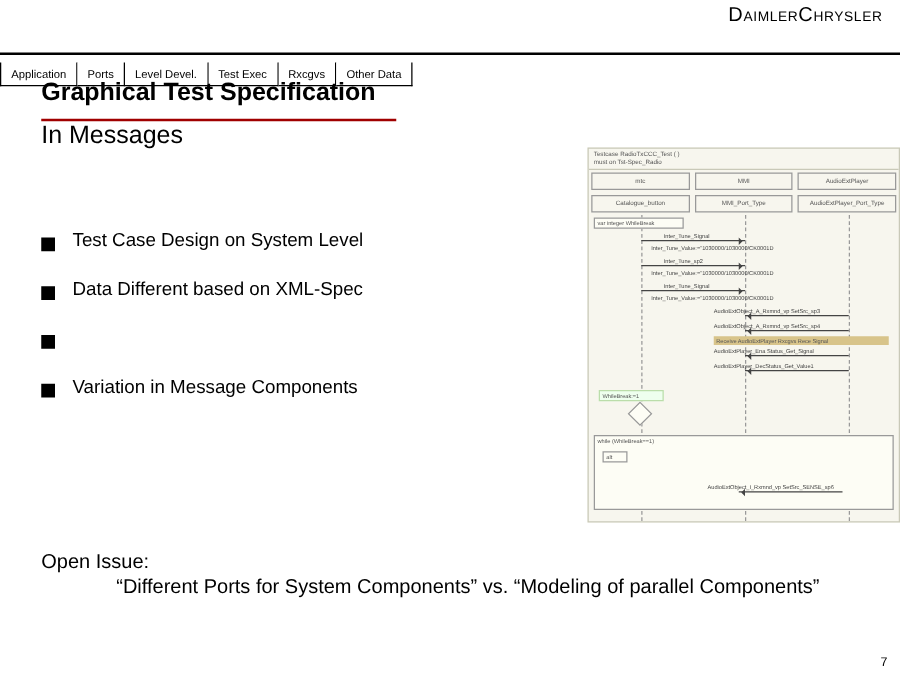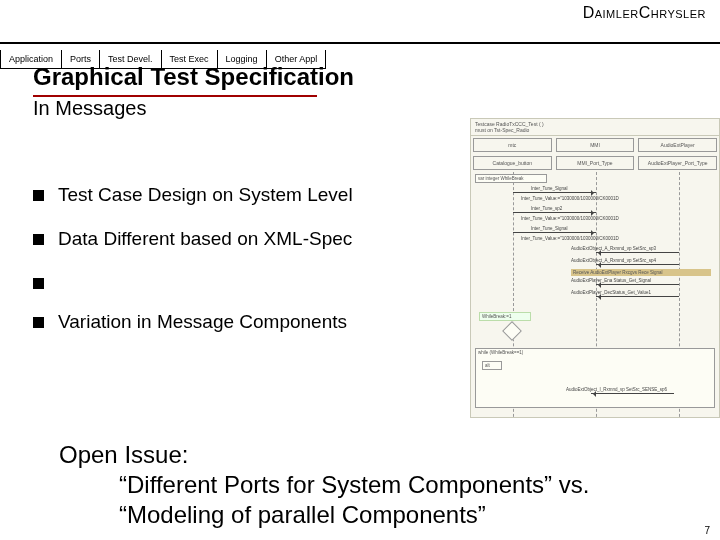--- a/index.html
+++ b/index.html
@@ -3,27 +3,27 @@
 <meta charset="utf-8">
 <style>
   * { margin: 0; padding: 0; box-sizing: border-box; }
   html, body { width: 720px; height: 540px; background: #fff; font-family: Arial, Helvetica, sans-serif; color: #000; position: relative; overflow: hidden; }
   .topbar { position: absolute; top: 0; left: 0; right: 0; height: 44px; border-bottom: 2px solid #000; }
   .brand { position: absolute; right: 14px; top: 4px; font-size: 16px; font-variant: small-caps; letter-spacing: 0.5px; }
   .brand .d { font-weight: 400; }
   .tabs { position: absolute; top: 30px; left: 0; display: flex; margin-top: 20px; }
   .tab { border: 1px solid #000; border-top: none; font-size: 9px; padding: 4px 8px; background: #fff; }
   .tab + .tab { border-left: none; }
-  .title { position: absolute; top: 63px; left: 33px; font-size: 24px; font-weight: 700; display: flex; align-items: baseline; gap: 0; }
+  .title { position: absolute; top: 63px; left: 33px; font-size: 20px; font-weight: 700; display: flex; align-items: baseline; gap: 0; }
   .title-underline { position: absolute; top: 95px; left: 33px; width: 284px; height: 2px; background: #a00000; }
   .subtitle { position: absolute; top: 97px; left: 33px; font-size: 20px; }
   .bullets { position: absolute; top: 184px; left: 33px; width: 400px; }
-  .bullet { display: flex; align-items: flex-start; margin-bottom: 22px; font-size: 19px; }
+  .bullet { display: flex; align-items: flex-start; margin-bottom: 22px; font-size: 15px; }
   .bullet .sq { width: 11px; height: 11px; background: #000; margin-top: 6px; margin-right: 14px; flex: 0 0 11px; }
-  .openissue { position: absolute; top: 440px; left: 33px; right: 20px; font-size: 24px; line-height: 1.25; margin-left: 26px; }
+  .openissue { position: absolute; top: 440px; left: 33px; right: 20px; font-size: 16px; line-height: 1.25; }
   .openissue .indent { padding-left: 60px; display: block; }
   .pagenum { position: absolute; bottom: 4px; right: 10px; font-size: 10px; }
   
   .diagram { position: absolute; top: 118px; right: 0; width: 250px; height: 300px; border: 1px solid #c9c9b8; background: #f7f6ee; overflow: hidden; font-size: 5px; color: #555; }
   .diagram .hdr { padding: 2px 4px; border-bottom: 1px solid #c9c9b8; }
   .diagram .cols { display: flex; height: 18px; }
   .diagram .col { flex: 1; border: 1px solid #999; margin: 2px; text-align: center; padding-top: 3px; font-size: 5px; }
   .diagram .lanes { position: relative; height: 260px; }
   .diagram .lane { position: absolute; top: 0; bottom: 0; border-left: 1px dashed #999; }
   .diagram .l1 { left: 42px; } .diagram .l2 { left: 125px; } .diagram .l3 { left: 208px; }
@@ -40,24 +40,24 @@
 
 <div class="topbar">
   <div class="brand">
     <span class="d">DaimlerChrysler</span>
   </div>
 </div>
 
 <div class="tabs">
   <div class="tab">Application</div>
   <div class="tab">Ports</div>
-  <div class="tab">Test Devel.</div>
+  <div class="tab">Level Devel.</div>
   <div class="tab">Test Exec</div>
-  <div class="tab">Logging</div>
-  <div class="tab">Other Appl</div>
+  <div class="tab">Rxcgvs</div>
+  <div class="tab">Other Data</div>
 </div>
 
 <div class="title">Graphical Test Specification</div>
 <div class="title-underline"></div>
 <div class="subtitle">In Messages</div>
 
 <div class="bullets">
   <div class="bullet">
       <span class="sq"></span>
       <span>Test Case Design on System Level</span>

